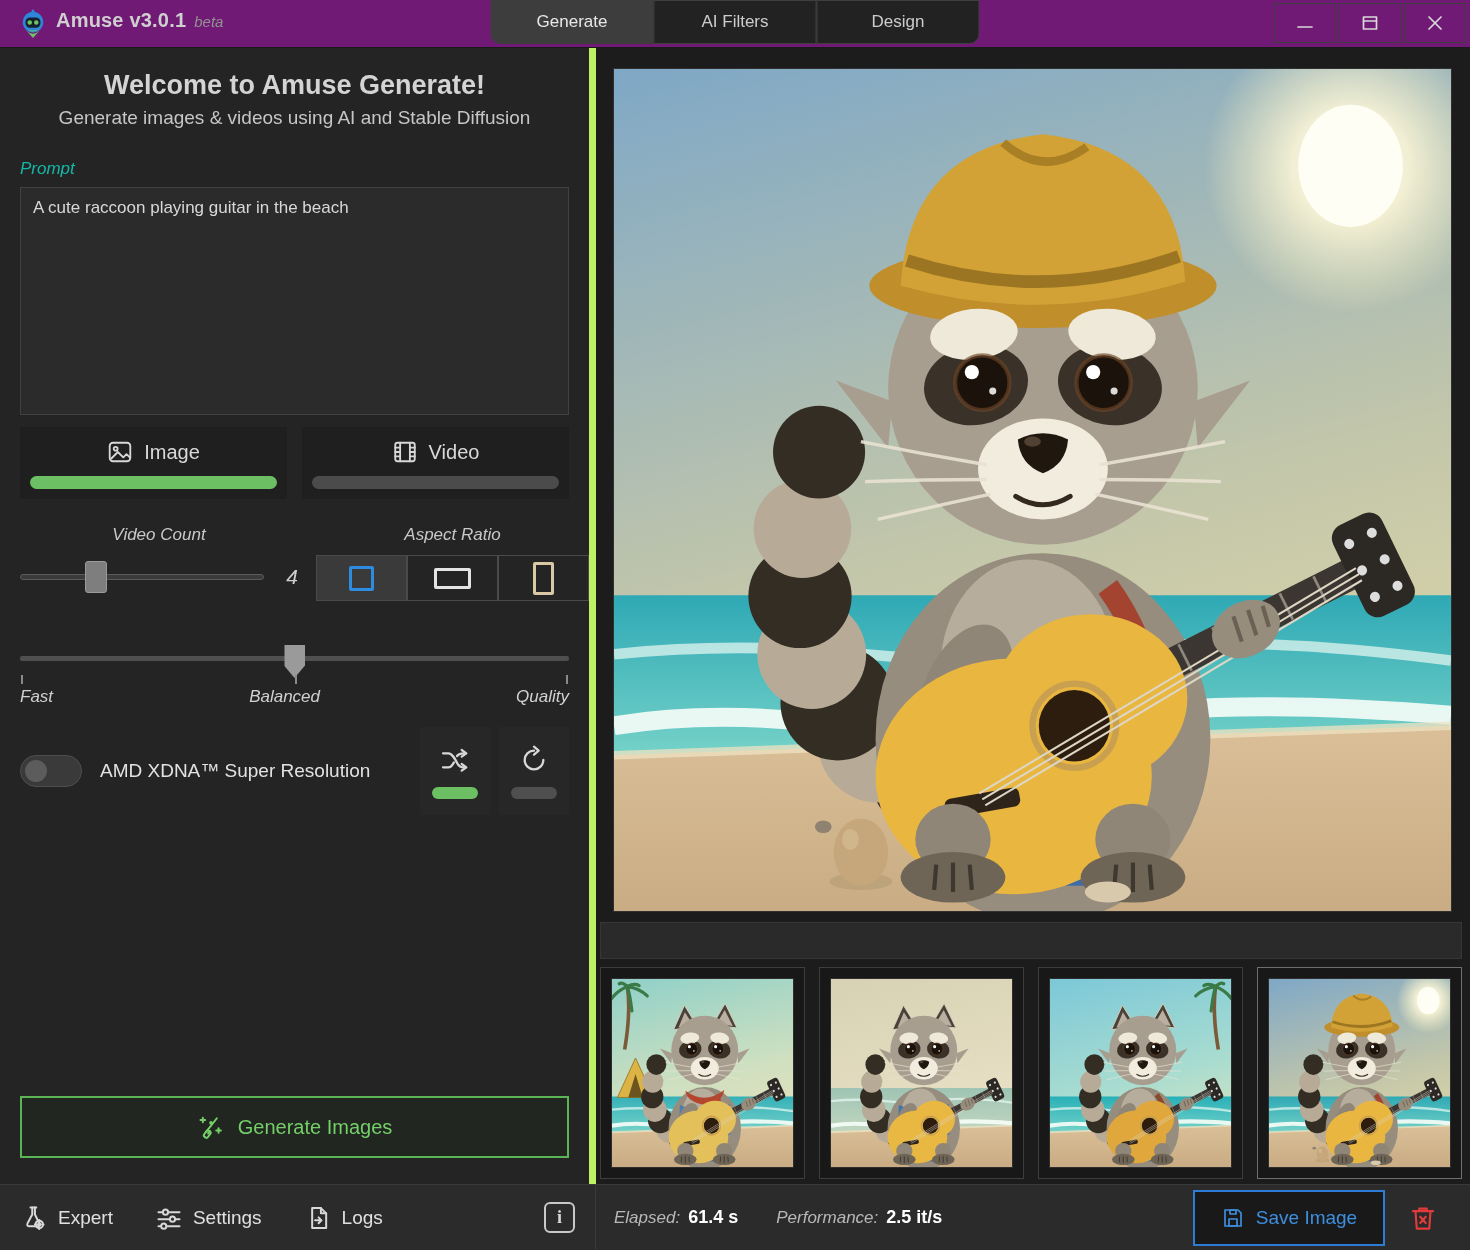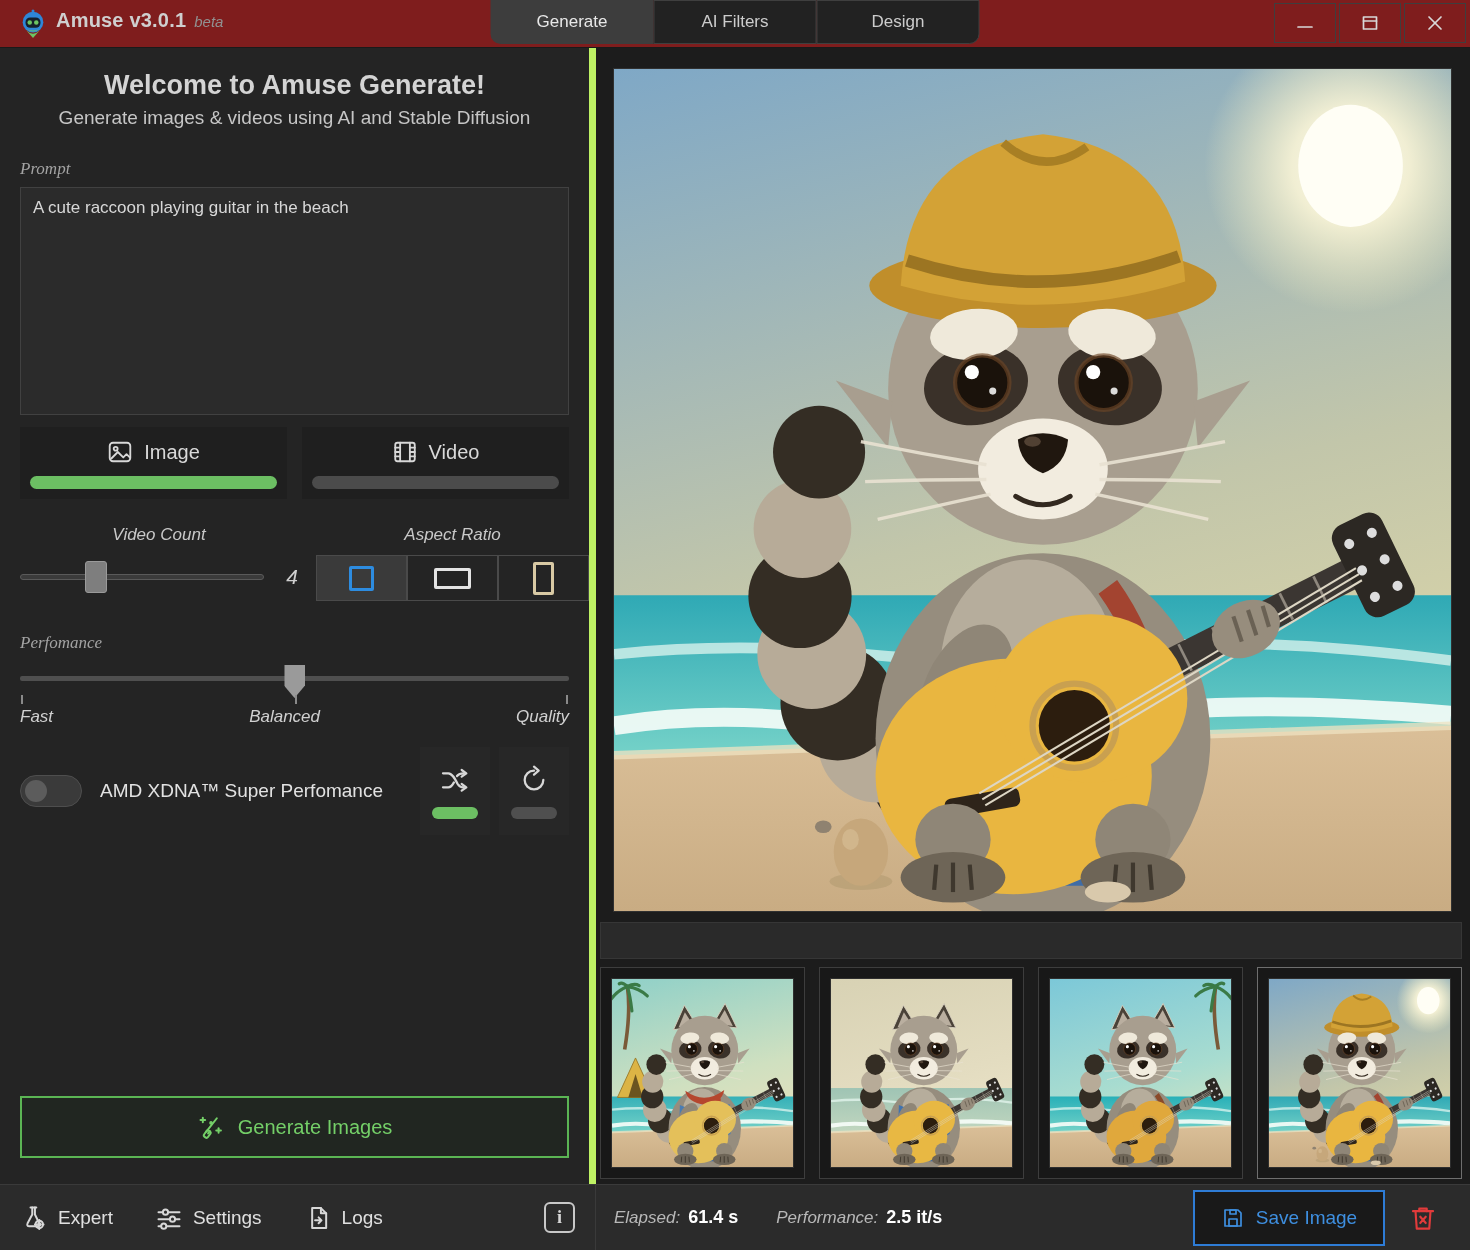--- a/index.html
+++ b/index.html
@@ -1,21 +1,21 @@
 <!DOCTYPE html>
 <html><head>
 <meta charset="utf-8">
 <style>
   * { margin:0; padding:0; box-sizing:border-box; }
   html,body { width:1470px; height:1250px; overflow:hidden; background:#1c1c1c;
               font-family:"Liberation Sans", sans-serif; }
   .app { width:1470px; height:1250px; display:flex; flex-direction:column; background:#1c1c1c; }
 
   
-  .titlebar { position:relative; height:48px; background:#7f1d1d; flex:0 0 48px;
+  .titlebar { position:relative; height:48px; background:#701a75; flex:0 0 48px;
               display:flex; align-items:center; border-bottom:1px solid #1a1a1a; }
   .brand { display:flex; align-items:baseline; margin-left:18px; gap:8px; }
   .logo { width:30px; height:30px; align-self:center; }
   .app-name { font-size:20px; font-weight:bold; color:#cfcfcf; letter-spacing:.2px; }
   .beta { font-size:15px; font-style:italic; color:#919191; }
   .tabs { position:absolute; left:50%; top:0; transform:translateX(-50%); height:44px; display:flex; }
   .tab { width:163px; height:44px; display:flex; align-items:center; justify-content:center;
          font-size:17px; color:#cccccc; background:#222222; border:1px solid #3f3f3f; cursor:default; }
   .tab.active { background:#3d3d3d; border:none; color:#e8e8e8; border-radius:0 0 0 10px; }
   .tab.last { border-radius:0 0 10px 0; }
@@ -23,21 +23,21 @@
   .win-btn { width:62px; height:40px; border:1px solid #3e3e3e; display:flex; align-items:center; justify-content:center; }
 
   
   .content { flex:1; display:flex; min-height:0; }
 
   
   .panel { width:596px; flex:0 0 596px; background:#242424; display:flex; flex-direction:column;
            padding:0 20px; border-right:7px solid #bef264; }
   .welcome-title { margin-top:22px; text-align:center; font-size:27px; font-weight:600; color:#d4d4d4; }
   .welcome-sub { margin-top:6px; text-align:center; font-size:19px; color:#c6c6c6; }
-  .field-label { margin-top:30px; font-size:17px; font-style:italic; color:#a3a3a3;font-family:Liberation Serif, serif; }
+  .field-label { margin-top:30px; font-size:17px; font-style:italic; color:#14b8a6; }
   .prompt-box { margin-top:8px; width:100%; height:228px; resize:none; background:#2b2b2b;
                 border:1px solid #414141; color:#d8d8d8; font-size:17px; padding:10px 12px;
                 font-family:"Liberation Sans", sans-serif; outline:none; }
   .mode-row { margin-top:12px; display:flex; gap:15px; }
   .mode-btn { flex:1; background:#1f1f1f; padding:8px 10px 10px; cursor:pointer; }
   .mode-top { height:34px; display:flex; align-items:center; justify-content:center; gap:11px;
               font-size:20px; color:#d9d9d9; }
   .mode-bar { height:13px; border-radius:7px; margin-top:7px; background:#4b4b4b; }
   .mode-bar.on { background:#6cbf63; }
   .controls-row { margin-top:26px; display:flex; gap:18px; }
@@ -216,40 +216,39 @@
               <div class="shape-landscape"></div>
             </div>
             <div class="aspect-btn">
               <div class="shape-portrait"></div>
             </div>
           </div>
         </div>
       </div>
 
       <div class="perf-block">
-        <div class="field-label" style="margin-top:0">Perfomance</div>
         <div class="perf-slider">
           <div class="track"></div>
           <div class="perf-thumb"></div>
           <div class="perf-tick" style="left:1px"></div>
           <div class="perf-tick" style="left:50%"></div>
           <div class="perf-tick" style="right:1px"></div>
         </div>
         <div class="perf-labels">
           <span>Fast</span>
           <span>Balanced</span>
           <span>Quality</span>
         </div>
       </div>
 
       <div class="toggle-row">
         <div class="toggle">
           <div class="knob"></div>
         </div>
-        <span class="toggle-label">AMD XDNA™ Super Perfomance</span>
+        <span class="toggle-label">AMD XDNA™ Super Resolution</span>
         <div class="icon-btn-group">
           <div class="icon-btn">
             <svg class="ic" width="32" height="32" viewBox="0 0 24 24">
               <path d="M3 7 H7 C10 7 12 11 14 15 C15.5 17.5 17 17.5 18.5 17.5"></path>
               <path d="M3 17.5 H7 C9 17.5 10.3 15.5 11.2 13.8"></path>
               <path d="M13.5 9 C15 7 16.5 7 18.5 7"></path>
               <path d="M17 4.5 L20.5 7 L17 9.5"></path>
                 <path d="M17 15 L20.5 17.5 L17 20"></path>
               </svg>
             <div class="icon-bar on"></div>

